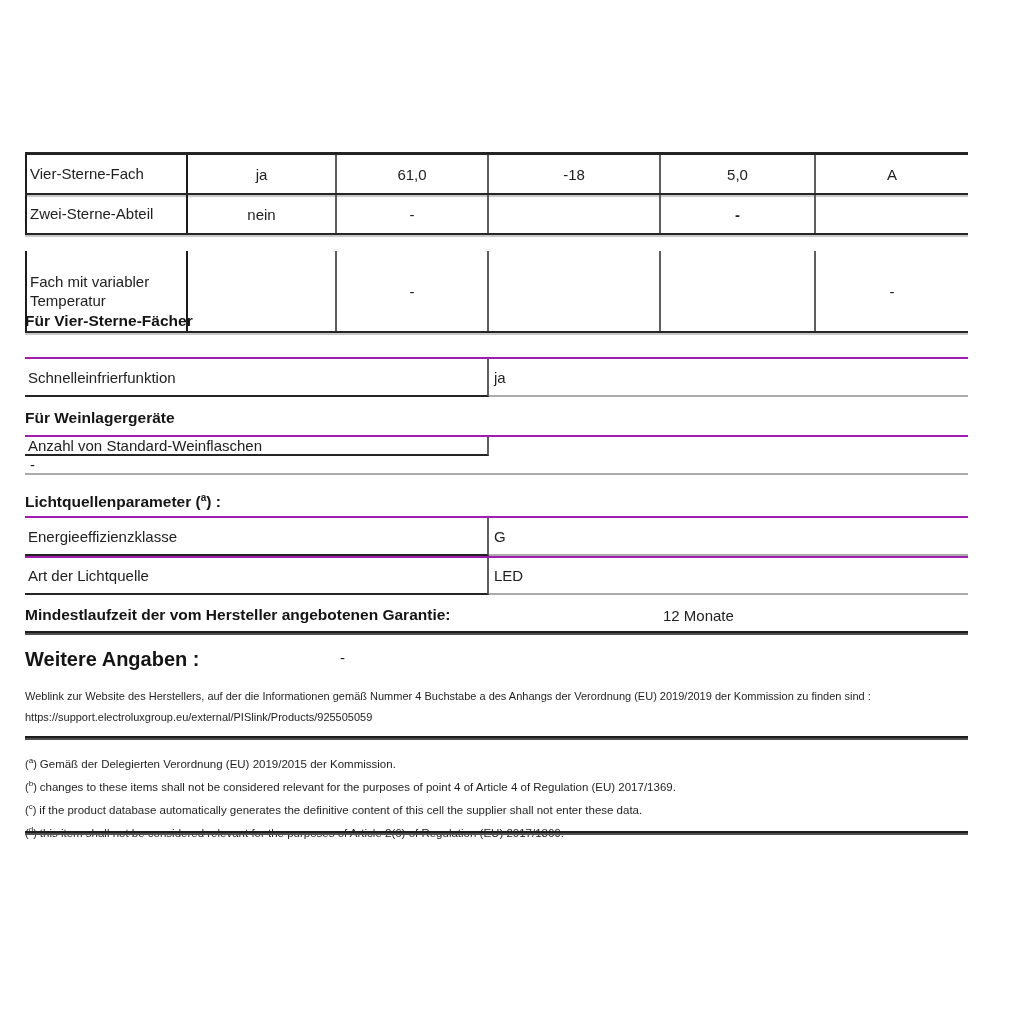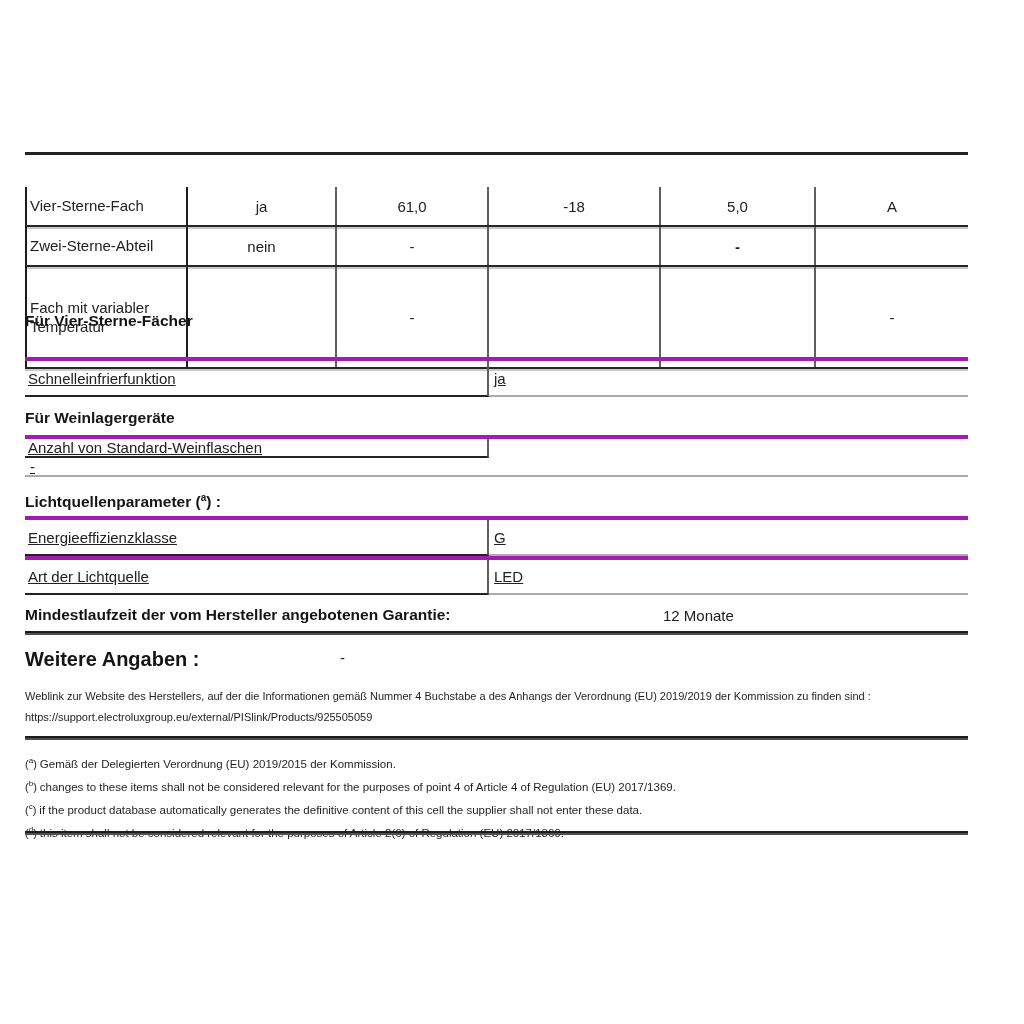--- a/index.html
+++ b/index.html
@@ -19,23 +19,23 @@
   .spec-table {
     position:absolute; left:0; top:152px; width:943px;
     border-top:3px solid #242424;
   }
   .mt-row {
     display:grid;
     grid-template-columns:163px 149px 152px 172px 155px 152px;
     border-bottom:2px solid #262626;
     box-shadow:0 2px 0 #c9c9c9;
   }
-  .mt-row.r1 { height:40px;margin-top:32px; }
+  .mt-row.r1 { height:40px; }
   .mt-row.r2 { height:40px; }
-  .mt-row.r3 { height:102px; }
+  .mt-row.r3 { height:82px;margin-top:16px; }
   .mt-label {
     border-left:2px solid #1c1c1c;
     border-right:2px solid #1c1c1c;
     display:flex; align-items:center;
     padding:2px 4px 2px 3px;
     font-size:15px; line-height:1.3;
   }
   .mt-val {
     display:flex; align-items:center; justify-content:center;
     font-size:15px;
@@ -48,23 +48,22 @@
   .section-heading {
     position:absolute; left:0;
     font-size:15.5px; font-weight:700; color:#141414;
     white-space:nowrap;
   }
   .section-heading sup { font-size:10px; font-weight:700; }
 
   
   .field-row {
     position:absolute; left:0; width:943px;
-    border-top:4px solid #a21caf;
+    border-top:2px solid #a21caf;
     display:flex;
-    text-decoration:underline;
   }
   .field-label {
     width:464px;
     border-right:2px solid #5f5f5f;
     border-bottom:2px solid #242424;
     display:flex; align-items:center;
     padding-left:3px; font-size:15px;
   }
   .field-value {
     flex:1;

